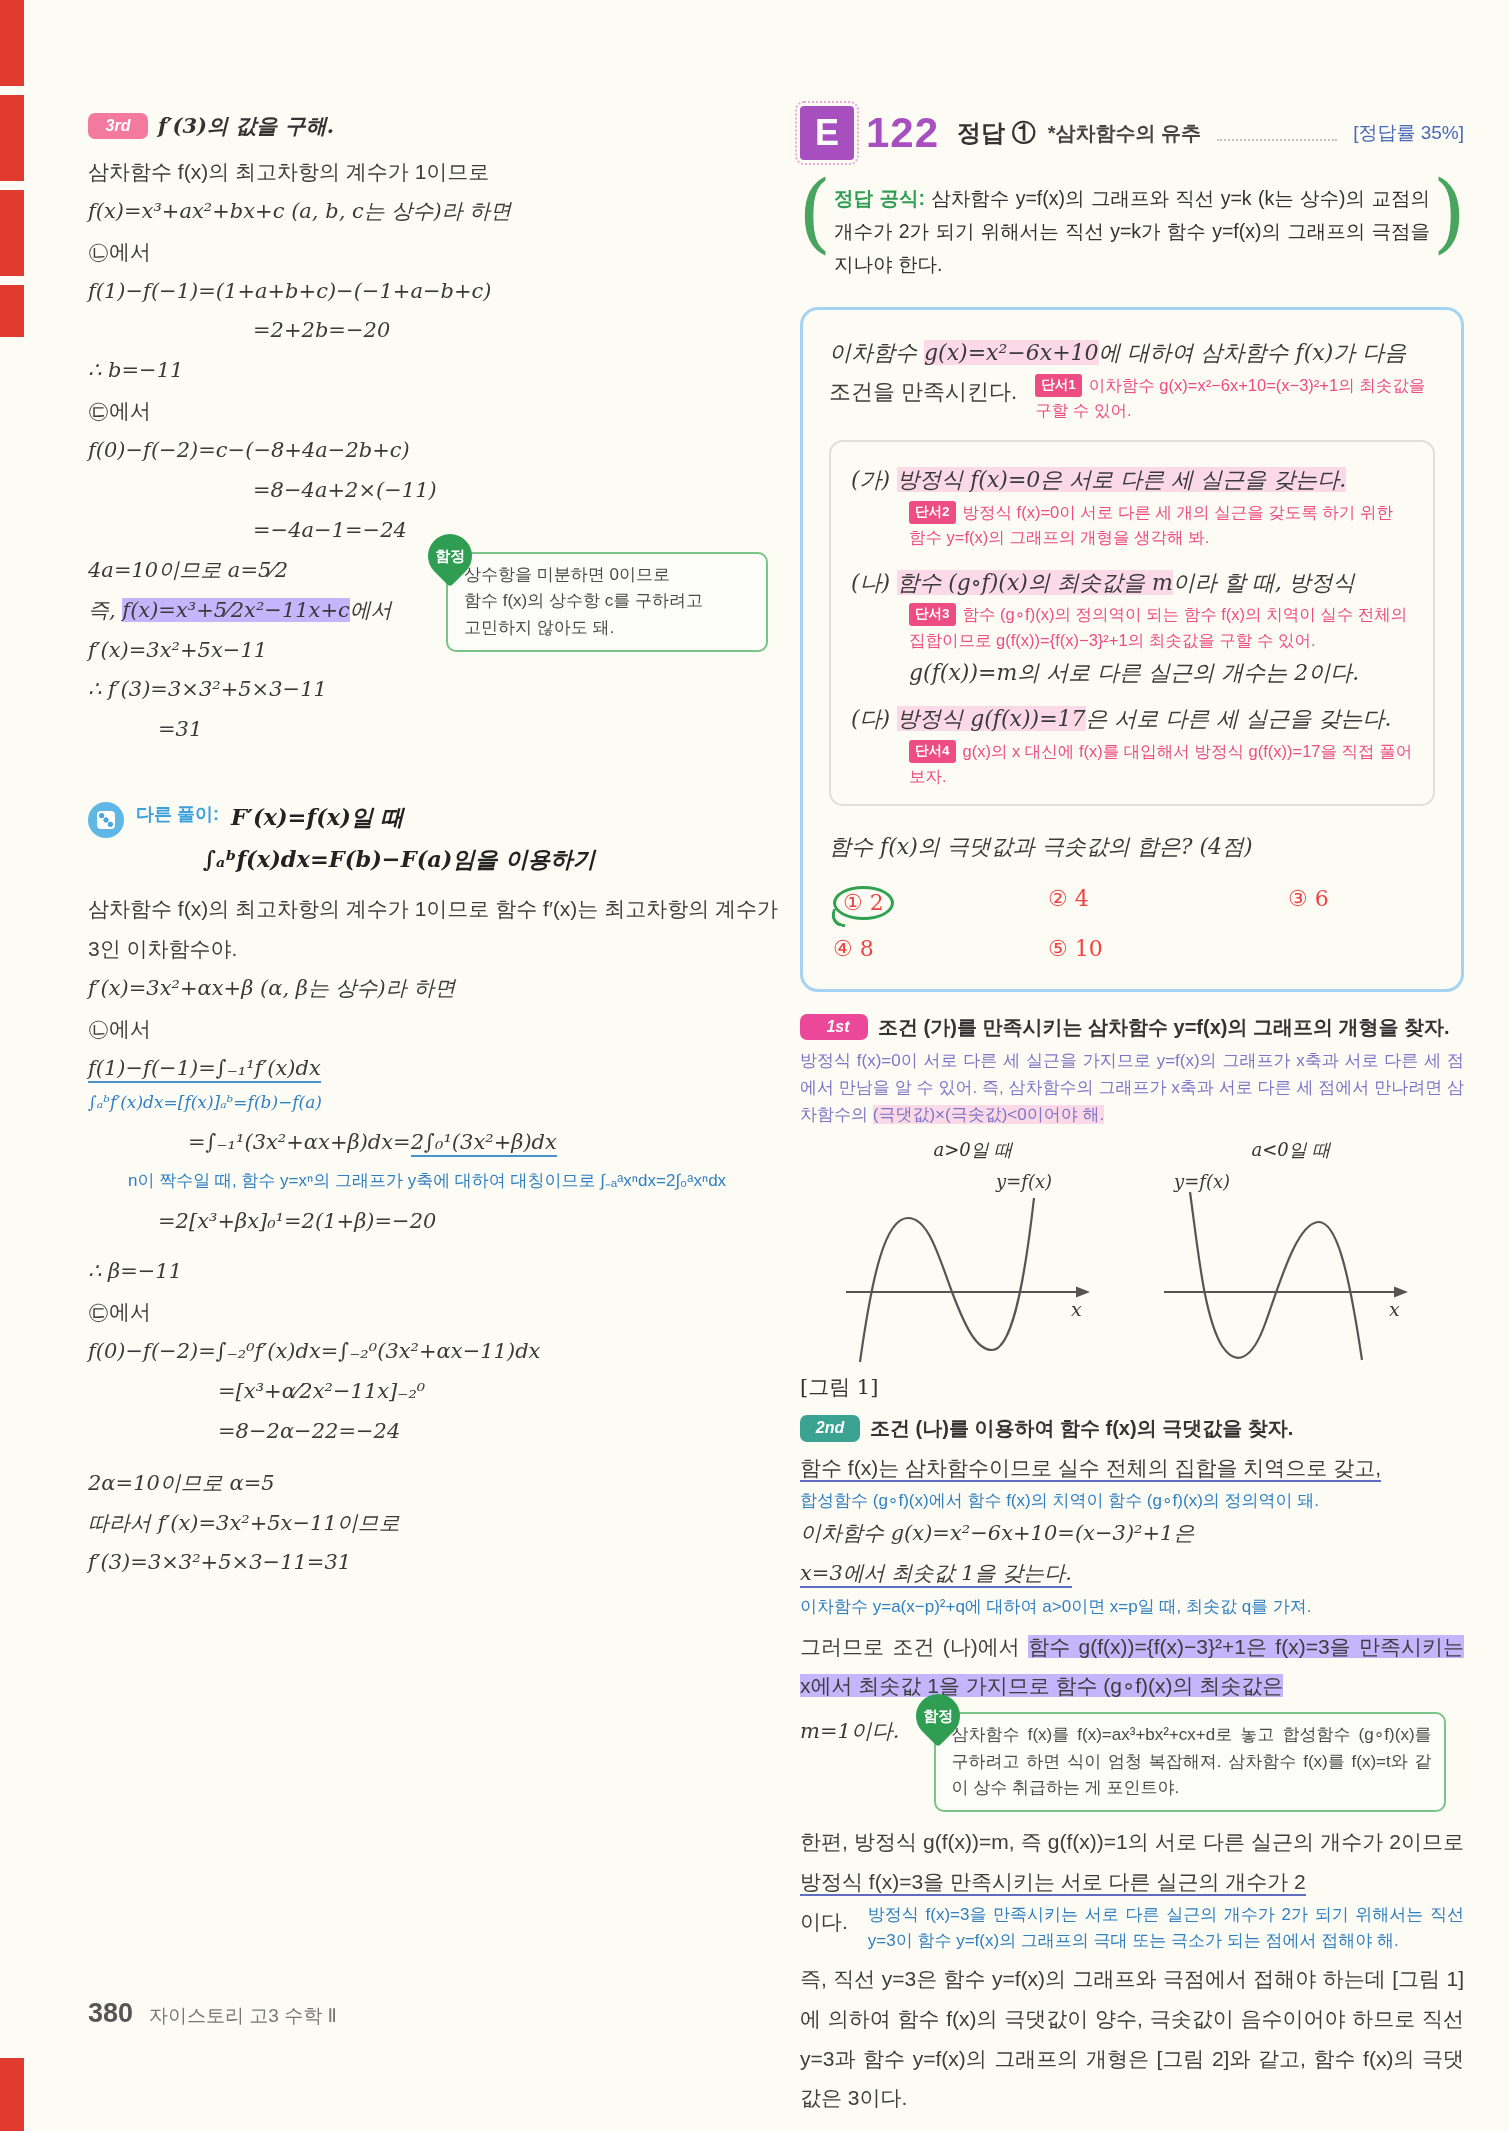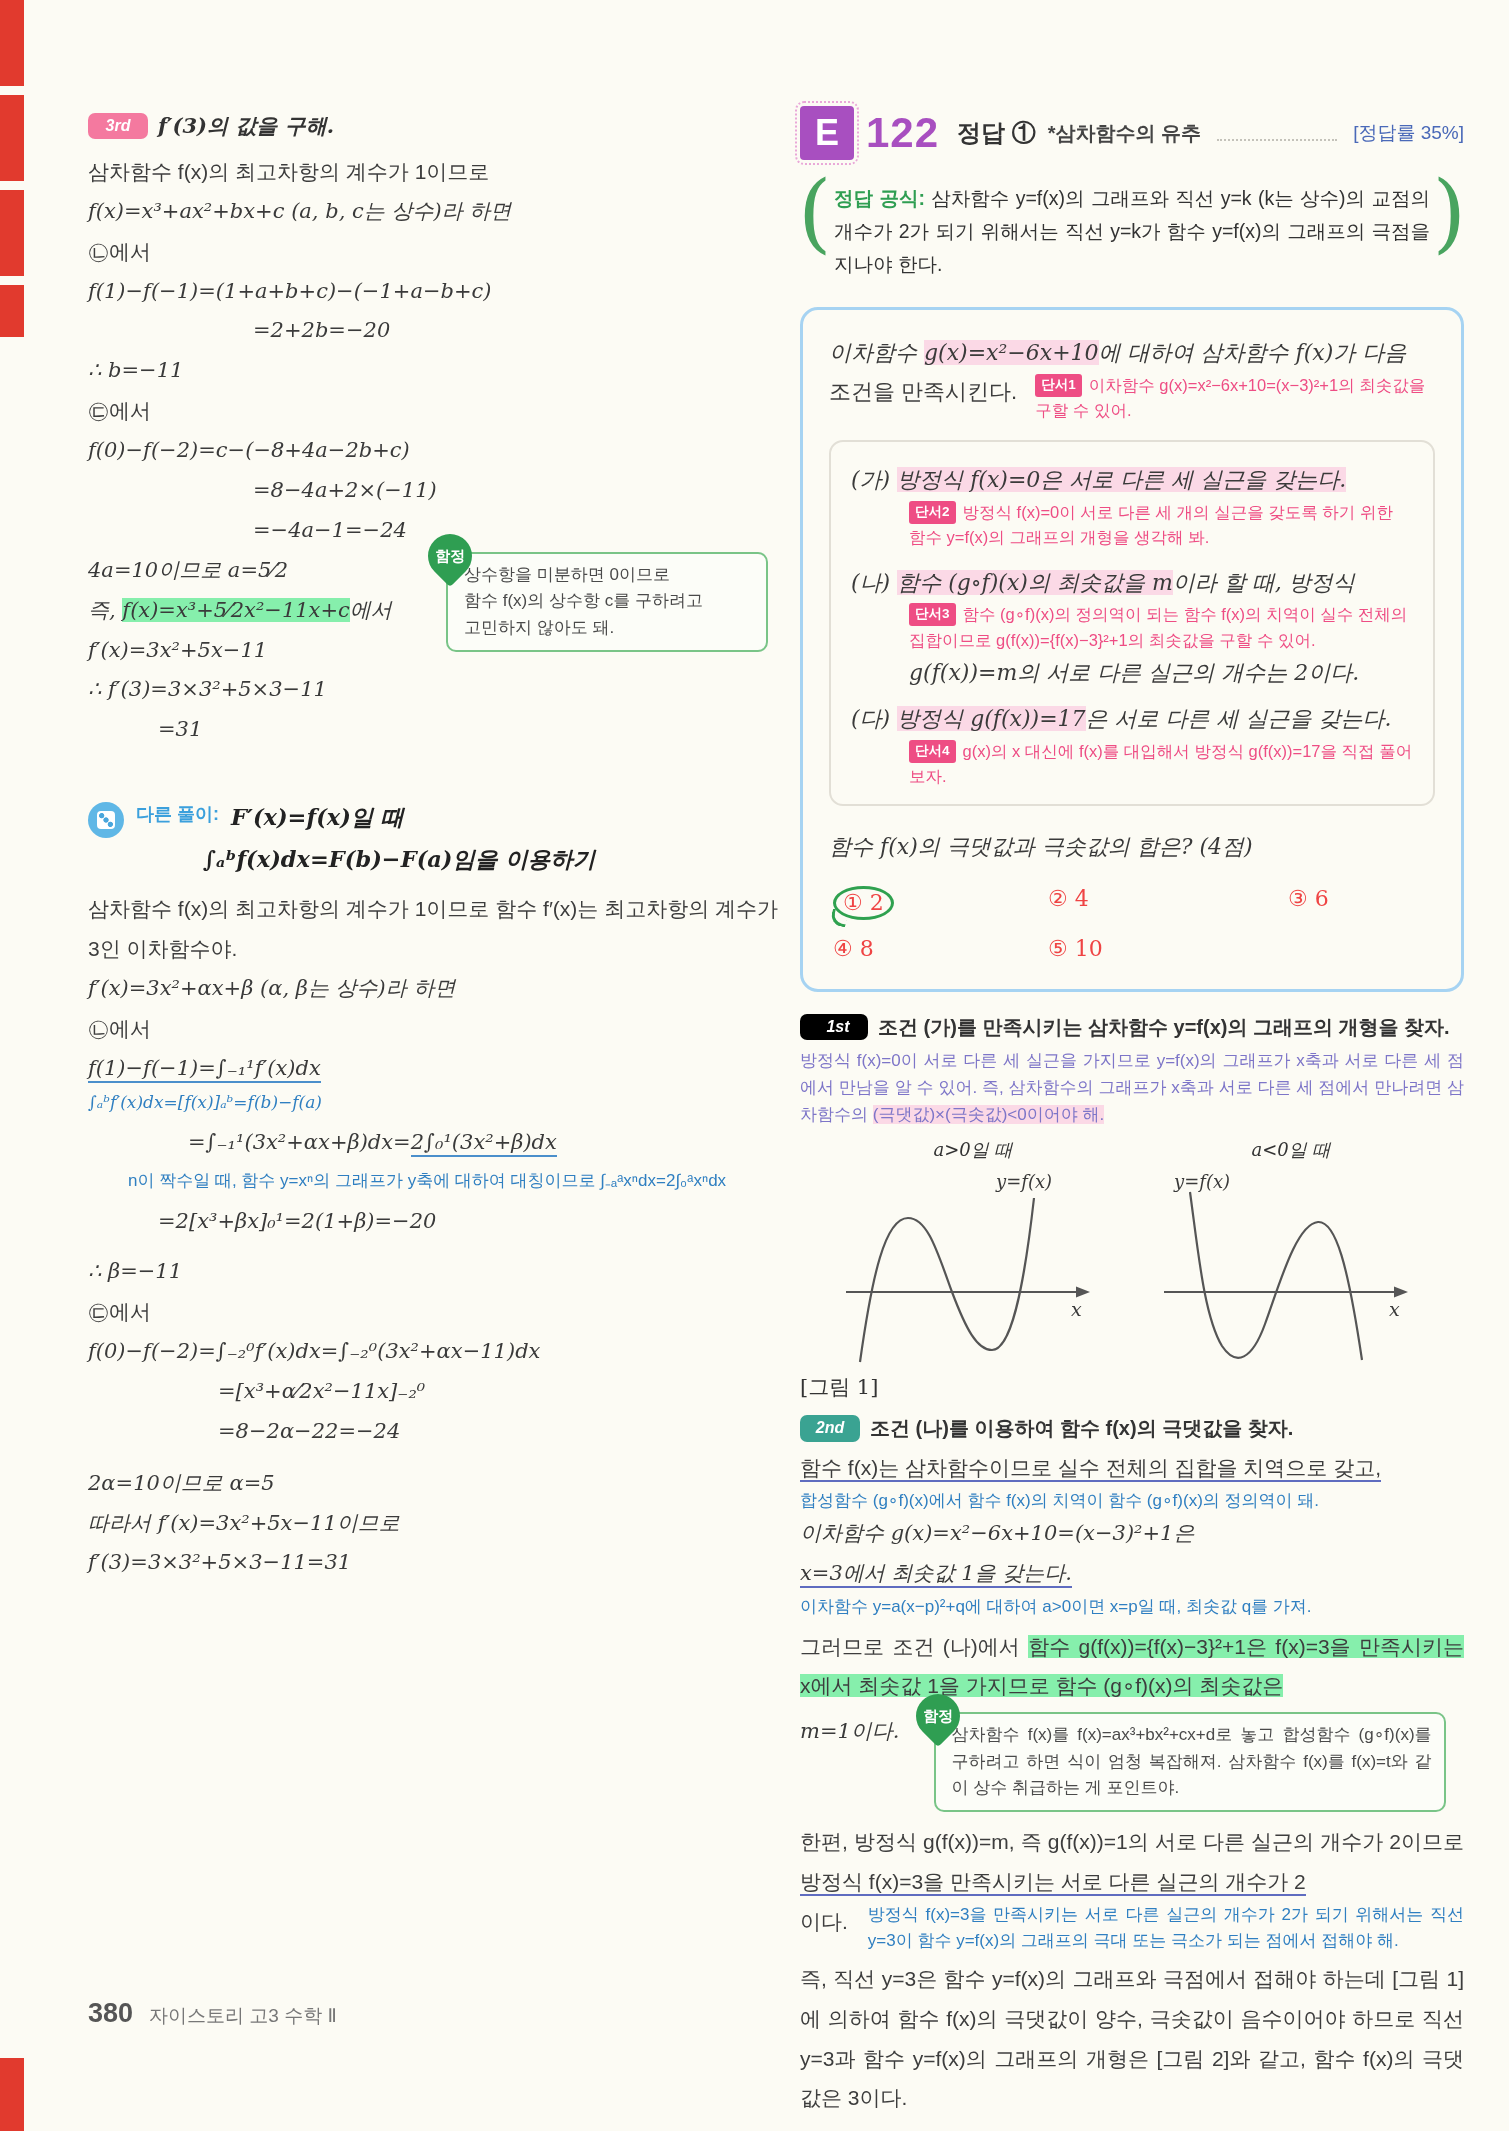--- a/index.html
+++ b/index.html
@@ -10,31 +10,31 @@
   .col-left{position:absolute;left:88px;top:100px;width:690px;}
   .col-right{position:absolute;left:800px;top:96px;width:664px;}
   
   .kr{font-size:21px;line-height:1.9;color:#3d3d3d;}
   .eq{font-family:"DejaVu Serif",serif;font-style:italic;font-size:21px;line-height:1.9;color:#3a3a3a;}
   .jt{text-align:justify;}
   
   .step-row{display:flex;align-items:center;gap:10px;margin:6px 0 6px;}
   .step-badge{display:inline-block;min-width:44px;text-align:center;padding:2px 8px;border-radius:7px;
               color:#fff;font-size:16px;font-weight:bold;font-style:italic;line-height:1.4;}
-  .bg-pink{background:#f4799f;} .bg-purple{background:#000000;padding-left:16px;} .bg-teal{background:#3aa392;}
+  .bg-pink{background:#f4799f;} .bg-purple{background:#ec4899;padding-left:16px;} .bg-teal{background:#3aa392;}
   .step-title{font-size:21px;font-weight:600;color:#333;}
   
   .note-blue{color:#2f7fc1;font-size:17px;line-height:1.55;}
   .note-purple{color:#7d75c8;font-size:17px;line-height:1.6;}
   .note-pink{color:#ee4d84;font-size:16.5px;line-height:1.55;}
   .clue-badge{display:inline-block;background:#ee4d84;color:#fff;font-size:13.5px;font-weight:bold;
               padding:1px 6px;border-radius:3px;margin-right:7px;vertical-align:2px;}
   
   .hl-pink{background:#fbd9e6;}
-  .hl-green{background:#86efac;margin-top:38px;}
+  .hl-green{background:#c4b5fd;margin-top:38px;}
   .ul{border-bottom:2px solid #5f6cc0;padding-bottom:1px;}
   .ul-blue{border-bottom:2px solid #4b8fcb;padding-bottom:1px;}
   
   .trap{position:relative;}
   .trap-box{border:2px solid #79c487;border-radius:10px;padding:8px 12px 9px 16px;background:#fcfdf8;
             font-size:17px;line-height:1.55;color:#4a4a4a;}
   .trap-pin{position:absolute;top:-18px;left:-18px;width:44px;height:44px;background:#2f9e52;
             border-radius:50% 50% 50% 4px;transform:rotate(-45deg);
             display:flex;align-items:center;justify-content:center;z-index:2;}
   .trap-pin span{transform:rotate(45deg);color:#fff;font-size:15px;font-weight:bold;}

